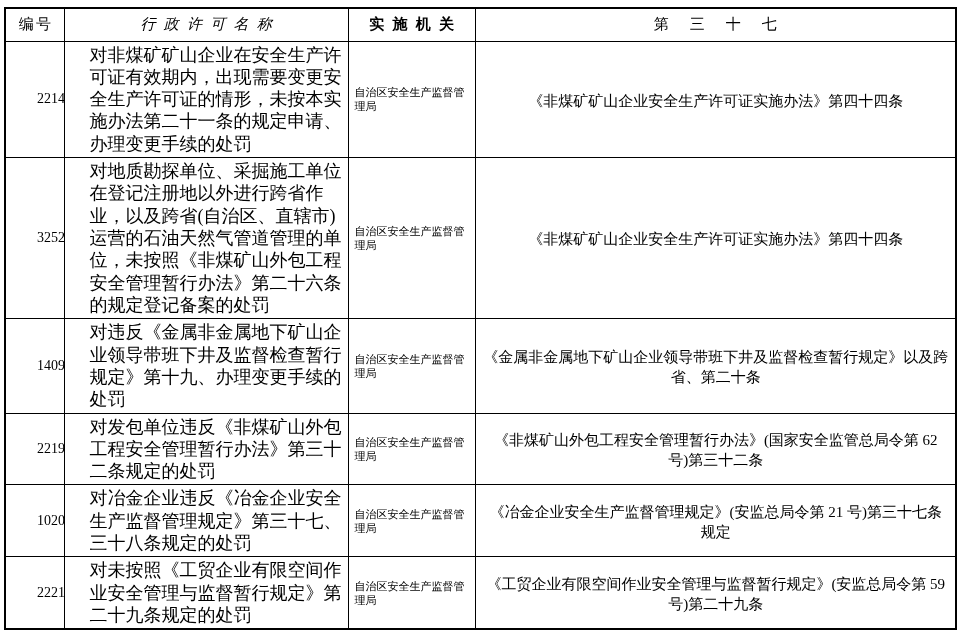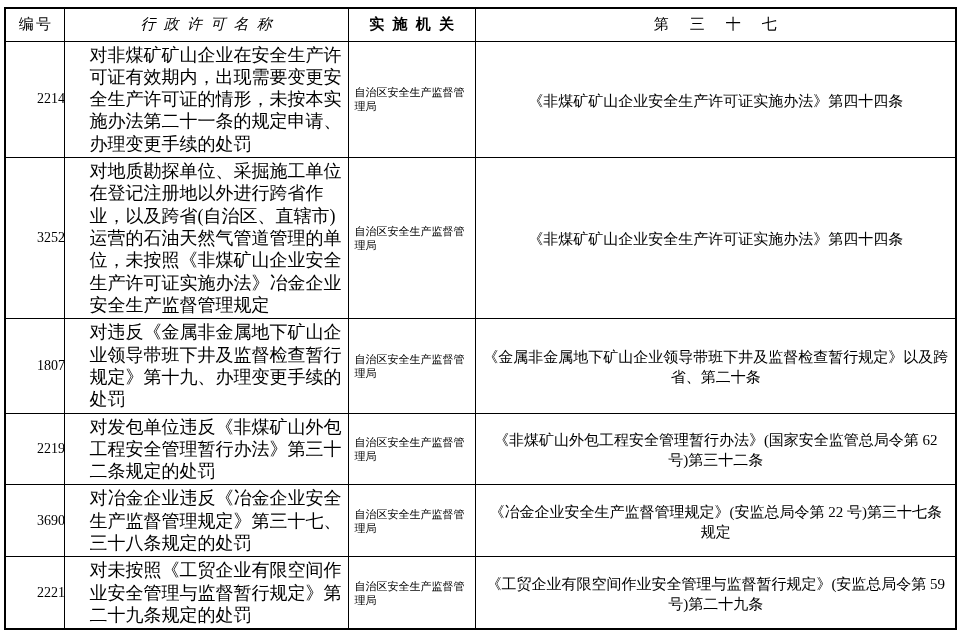--- a/index.html
+++ b/index.html
@@ -98,41 +98,41 @@
   </thead>
   <tbody>
     <tr>
       <td class="cell-id">2214</td>
       <td class="cell-name">对非煤矿矿山企业在安全生产许可证有效期内，出现需要变更安全生产许可证的情形，未按本实施办法第二十一条的规定申请、办理变更手续的处罚</td>
       <td class="cell-agency">自治区安全生产监督管理局</td>
       <td class="cell-legal">《非煤矿矿山企业安全生产许可证实施办法》第四十四条</td>
     </tr>
     <tr>
       <td class="cell-id">3252</td>
-      <td class="cell-name">对地质勘探单位、采掘施工单位在登记注册地以外进行跨省作业，以及跨省(自治区、直辖市)运营的石油天然气管道管理的单位，未按照《非煤矿山企业安全生产许可证实施办法》冶金企业安全生产监督管理规定</td>
+      <td class="cell-name">对地质勘探单位、采掘施工单位在登记注册地以外进行跨省作业，以及跨省(自治区、直辖市)运营的石油天然气管道管理的单位，未按照《非煤矿山外包工程安全管理暂行办法》第二十六条的规定登记备案的处罚</td>
       <td class="cell-agency">自治区安全生产监督管理局</td>
       <td class="cell-legal">《非煤矿矿山企业安全生产许可证实施办法》第四十四条</td>
     </tr>
     <tr>
-      <td class="cell-id">1807</td>
+      <td class="cell-id">1409</td>
       <td class="cell-name">对违反《金属非金属地下矿山企业领导带班下井及监督检查暂行规定》第十九、办理变更手续的处罚</td>
       <td class="cell-agency">自治区安全生产监督管理局</td>
       <td class="cell-legal">《金属非金属地下矿山企业领导带班下井及监督检查暂行规定》以及跨省、第二十条</td>
     </tr>
     <tr>
       <td class="cell-id">2219</td>
       <td class="cell-name">对发包单位违反《非煤矿山外包工程安全管理暂行办法》第三十二条规定的处罚</td>
       <td class="cell-agency">自治区安全生产监督管理局</td>
       <td class="cell-legal">《非煤矿山外包工程安全管理暂行办法》(国家安全监管总局令第 62 号)第三十二条</td>
     </tr>
     <tr>
-      <td class="cell-id">3690</td>
+      <td class="cell-id">1020</td>
       <td class="cell-name">对冶金企业违反《冶金企业安全生产监督管理规定》第三十七、三十八条规定的处罚</td>
       <td class="cell-agency">自治区安全生产监督管理局</td>
-      <td class="cell-legal">《冶金企业安全生产监督管理规定》(安监总局令第 22 号)第三十七条规定</td>
+      <td class="cell-legal">《冶金企业安全生产监督管理规定》(安监总局令第 21 号)第三十七条规定</td>
     </tr>
     <tr>
       <td class="cell-id">2221</td>
       <td class="cell-name">对未按照《工贸企业有限空间作业安全管理与监督暂行规定》第二十九条规定的处罚</td>
       <td class="cell-agency">自治区安全生产监督管理局</td>
       <td class="cell-legal">《工贸企业有限空间作业安全管理与监督暂行规定》(安监总局令第 59 号)第二十九条</td>
     </tr>
   </tbody>
 </table>
 

